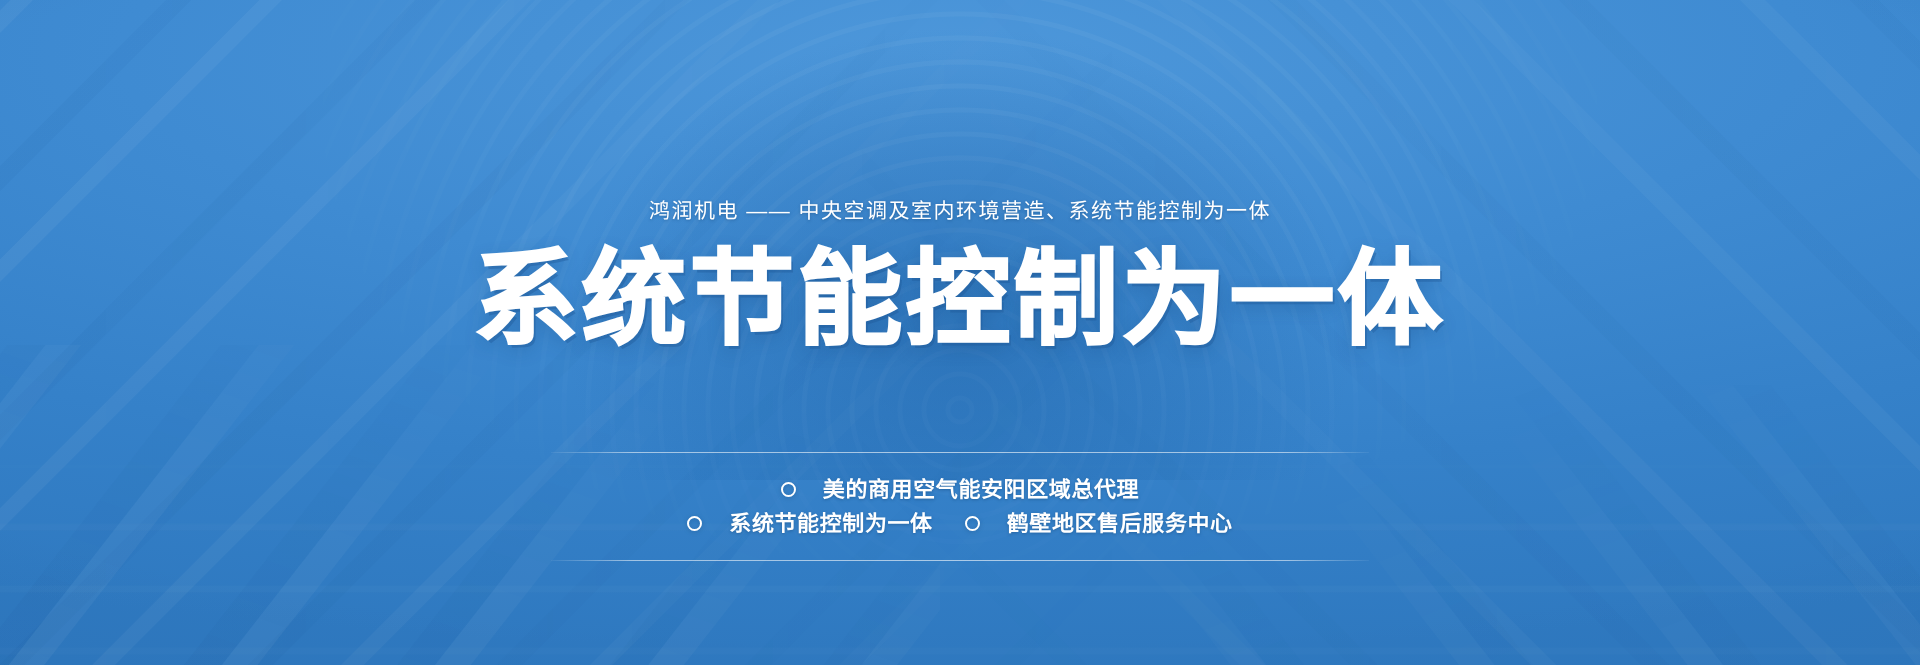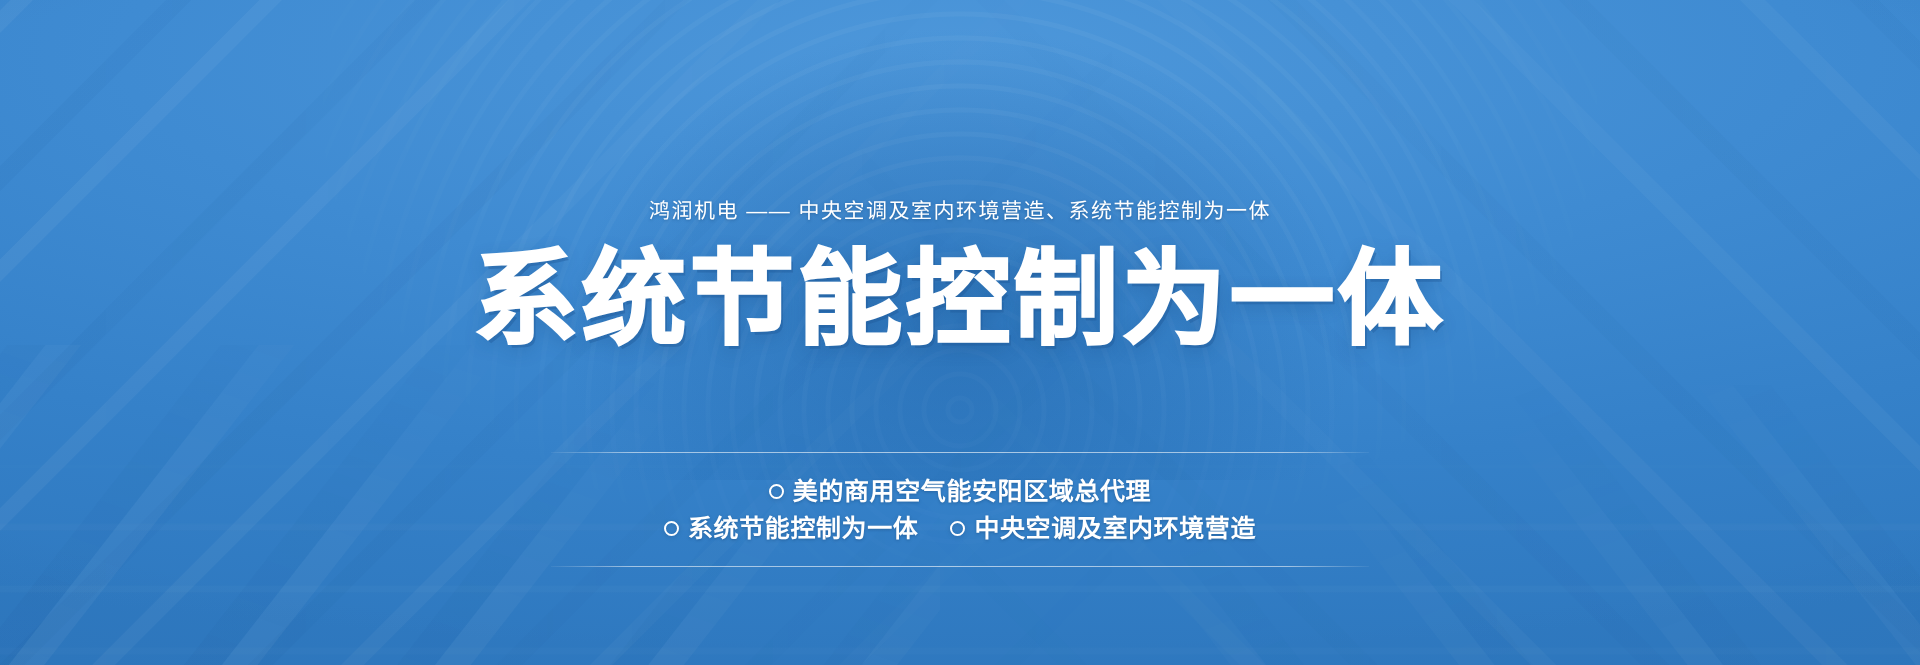--- a/index.html
+++ b/index.html
@@ -229,23 +229,23 @@
   .tag-row {
     display: flex;
     align-items: center;
     gap: 32px;
     white-space: nowrap;
   }
 
   .tag {
     display: inline-flex;
     align-items: center;
-    gap: 9px;
+    gap: 27px;
     color: #ffffff;
-    font-size: 25px;
+    font-size: 22px;
     font-weight: 700;
     letter-spacing: 0.6px;
     line-height: 1;
     text-shadow: 0 1px 3px rgba(17,62,110,0.42);
   }
 
   .bullet-circle {
     width: 15px;
     height: 15px;
     border: 2px solid #ffffff;
@@ -287,21 +287,21 @@
         </div>
       </div>
 
       <div class="tag-row">
         <div class="tag">
           <span class="bullet-circle"></span>
           <span>系统节能控制为一体</span>
         </div>
         <div class="tag">
           <span class="bullet-circle"></span>
-          <span>中央空调及室内环境营造</span>
+          <span>鹤壁地区售后服务中心</span>
         </div>
       </div>
 
     </div>
 
     <div class="rule rule-bottom"></div>
 
   </div>
 </div>
 

